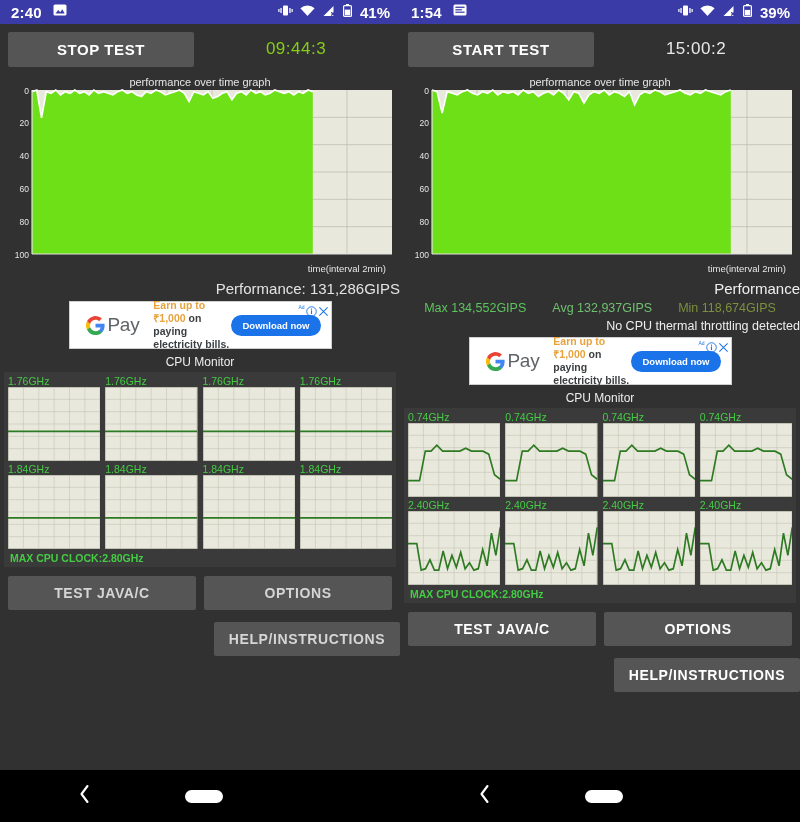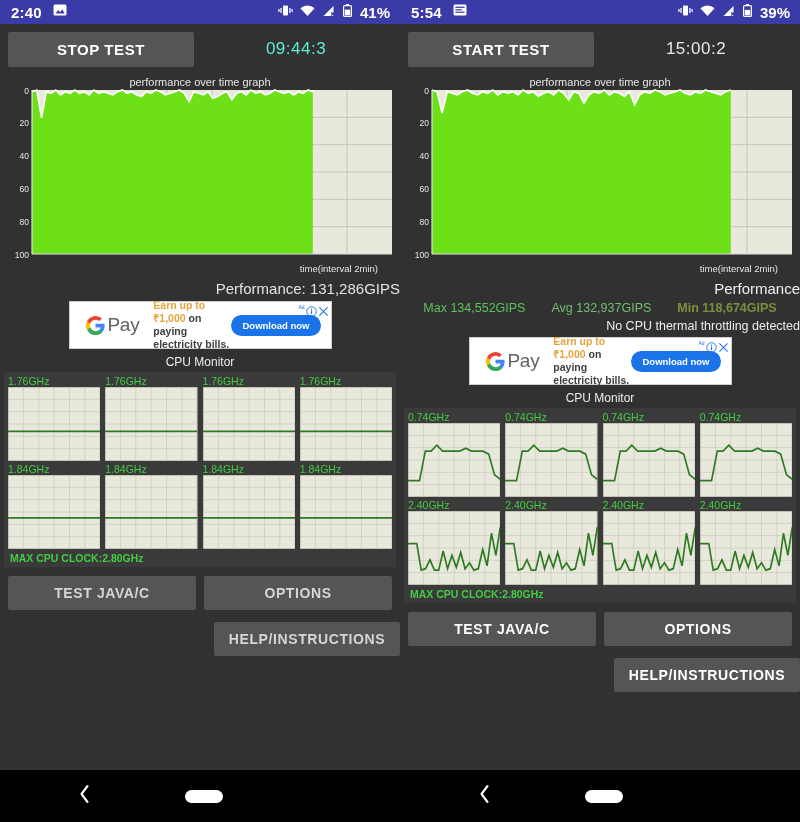--- a/index.html
+++ b/index.html
@@ -34,45 +34,45 @@
     color: #ffffff; font-size: 15px; font-weight: bold;
     letter-spacing: .6px; text-align: center;
     display: flex; align-items: center; justify-content: center;
   }
   .btn.disabled { color: #d6d6d6; }
   .btn-test { width: 186px; height: 35px; }
   .timer {
     flex: 1; text-align: center; color: #e8e8e8;
     font-size: 17px; letter-spacing: .5px;
   }
-  .timer.dim { color: #5eead4; }
+  .timer.dim { color: #84cc16; }
 
   
   .graph-wrap { position: relative; height: 200px; margin: 0 2px; }
   .graph-title {
     position: absolute; top: 2px; left: 0; right: 0; text-align: center;
     font-size: 11px; color: #e6e6e6; z-index: 3;
   }
   .graph-svg { display: block; }
   .time-label {
-    position: absolute; right: 20px; bottom: 0px;
+    position: absolute; right: 12px; bottom: 0px;
     font-size: 9.5px; color: #e6e6e6; z-index: 3;
   }
 
   
   .results { text-align: right; padding-top: 6px; }
   .res-single { font-size: 15px; color: #e3e3e3; }
   .res-head { font-size: 15px; color: #efefef; }
   .res-row {
     display: flex; justify-content: center; gap: 26px;
     margin-top: 4px; font-size: 12.5px;
   }
   .res-max { color: #5cc45c; }
   .res-avg { color: #6fbf6f; }
-  .res-min { color: #7c8f3d; font-weight: bold; }
+  .res-min { color: #7c8f3d; }
   .res-note { font-size: 12.5px; color: #ededed; margin-top: 4px; }
 
   
   .ad-area { height: 56px; display: flex; align-items: center; justify-content: center; }
   .ad {
     position: relative; width: 263px; height: 48px; background: #ffffff;
     display: flex; align-items: center; border: 1px solid #cfcfcf;
   }
   .ad-logo { display: flex; align-items: center; gap: 3px; padding-left: 16px; }
   .gpay-text { font-size: 19px; color: #5f6368; letter-spacing: -.3px; }
@@ -399,21 +399,21 @@
           </svg>
       </span>
       <span class="nav-pill"></span>
     </div>
   </div>
 
   <div class="panel">
 
     <div class="statusbar">
       <div class="sb-left">
-        <span class="sb-clock">5:54</span>
+        <span class="sb-clock">1:54</span>
         <span class="ic">
           <svg width="14" height="14" viewBox="0 0 14 14">
               <rect x="0.5" y="1.5" width="13" height="11" rx="1.5" fill="#fff"></rect>
               <rect x="2.4" y="3.6" width="9.2" height="1.3" fill="#3b3ba8"></rect>
               <rect x="2.4" y="6.2" width="6.5" height="1.2" fill="#3b3ba8"></rect>
               <rect x="2.4" y="8.6" width="9.2" height="1.2" fill="#3b3ba8"></rect>
             </svg>
         </span>
       </div>
       <div class="sb-right">

